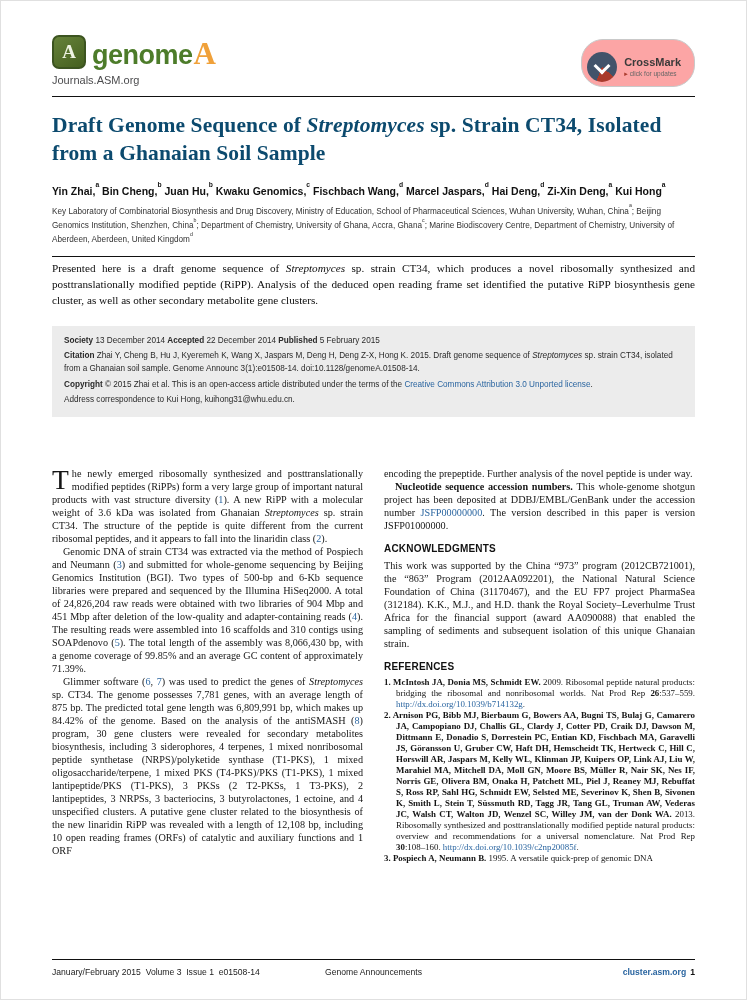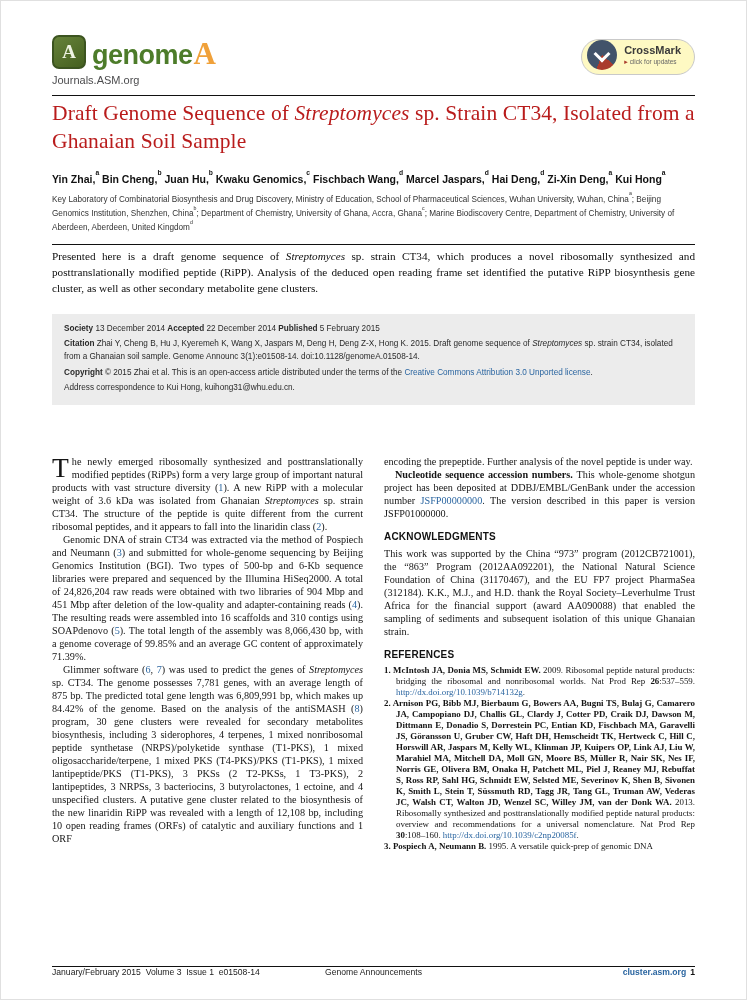--- a/index.html
+++ b/index.html
@@ -26,42 +26,42 @@
     content:"A"; position:absolute; inset:0; display:flex; align-items:center; justify-content:center;
     color:#eef3e2; font:bold 19px "Liberation Serif", serif;
   }
   .logo-word { display:flex; align-items:baseline; line-height:1; }
   .logo-genome { font-family:"Liberation Sans",sans-serif; font-size:27px; font-weight:bold; color:#4d7c2a; letter-spacing:-0.5px; }
   .logo-a { font-family:"Liberation Serif",serif; font-size:31px; font-weight:bold; color:#f0a13a; margin-left:1px; }
   .logo-tagline { font-family:"Liberation Sans",sans-serif; font-size:11px; color:#4c4c4e; margin-top:5px; }
   .crossmark {
     display:flex; align-items:center; gap:7px;
     border:1px solid #c9c9c9; border-radius:22px;
-    padding:0 13px 4px 5px; margin-top:4px; background:#fef9c3;
+    padding:12px 13px 4px 5px; margin-top:4px; background:#fca5a5;
     cursor:pointer;
     justify-content:flex-end;
   }
   .cm-circle {
     width:30px; height:30px; border-radius:50%;
     background: conic-gradient(from 130deg, #a93b2c 0 72deg, #42536a 72deg 360deg);
     position:relative; flex:none;
   }
   .cm-circle::after {
     content:""; position:absolute; left:9px; top:8px; width:9px; height:9px;
     border-right:3px solid #fff; border-bottom:3px solid #fff;
     transform: rotate(45deg);
   }
   .cm-text { font-family:"Liberation Sans",sans-serif; line-height:1.1; }
   .cm-title { font-size:11px; font-weight:bold; color:#3a3a3a; }
   .cm-sub { font-size:6.5px; color:#666; display:flex; align-items:center; gap:2px; margin-top:2px; }
   .cm-arrow { color:#a93b2c; font-size:7px; }
   .rule { border-top:1.6px solid #111; margin-top:9px; }
   .rule.thin { border-top:1.2px solid #111; }
   
-  h1 { font-size:21.5px; font-weight:normal; line-height:1.28; margin-top:4px; color:#b91c1c; letter-spacing:0.1px; }
+  h1 { font-size:21.5px; font-weight:bold; line-height:1.28; margin-top:15px; color:#0c4a6e; letter-spacing:0.1px; }
   .authors { font-family:"Liberation Sans",sans-serif; font-size:10.5px; font-weight:bold; margin-top:17px; color:#111; }
   .authors sup, .affils sup { font-size:64%; position:relative; top:-0.45em; }
   .affils { font-family:"Liberation Sans",sans-serif; font-size:8.2px; line-height:1.55; color:#333; margin-top:7px; }
   
   .abstract { font-size:11.2px; font-weight:normal; line-height:1.42; text-align:justify; margin-top:4px; color:#0d0d0d; }
   
   .meta-box {
     background:#ececec; margin-top:17px; padding:9px 12px 10px 12px;
     font-family:"Liberation Sans",sans-serif; font-size:8.2px; line-height:1.55; color:#2a2a2a;
   }
@@ -76,21 +76,21 @@
   h2 { font-family:"Liberation Sans",sans-serif; font-size:10px; font-weight:bold; letter-spacing:0.2px; margin:10px 0 4px 0; color:#111; }
   .refs { margin-top:1px; }
   .ref { font-size:8.9px; line-height:11px; padding-left:12px; text-indent:-12px; text-align:justify; }
   
   em { font-style: italic; }
   strong { font-weight: bold; }
   a.lnk { color:#2a65a0; text-decoration:none; cursor:pointer; }
   
   .footer {
     position:absolute; left:51px; right:51px; bottom:22px;
-    border-top:1.2px solid #111; 
+    border-top:1.2px solid #111; padding-top:7px;
     display:flex; align-items:baseline;
     font-family:"Liberation Sans",sans-serif; font-size:8.6px; color:#222;
   }
   .footer .f-left { flex:1.4; white-space:pre; }
   .footer .f-center { flex:1; text-align:center; }
   .footer .f-right { flex:1.4; text-align:right; }
   .footer .f-link { color:#2a65a0; font-weight:bold; }
   .footer .f-page { font-weight:bold; margin-left:4px; color:#111; }
 </style>
 </head>

